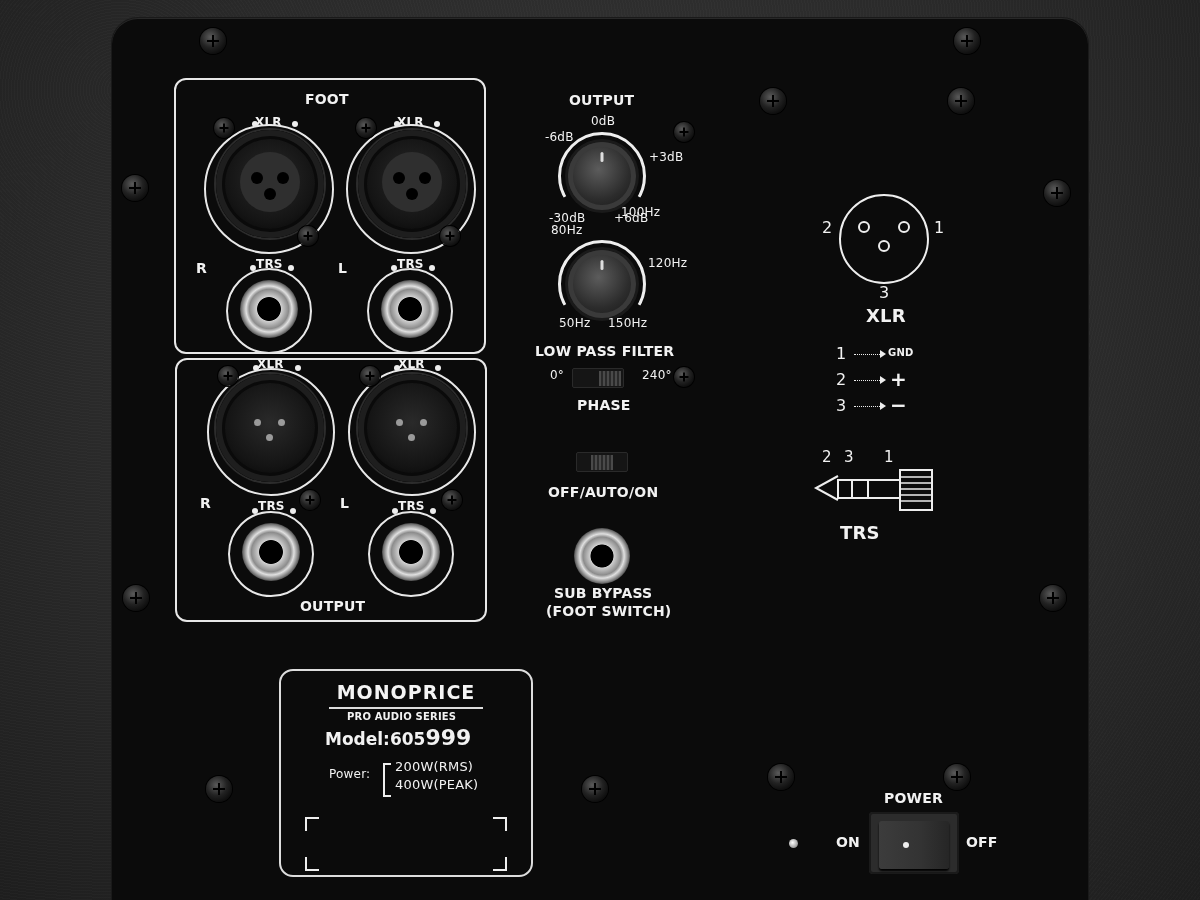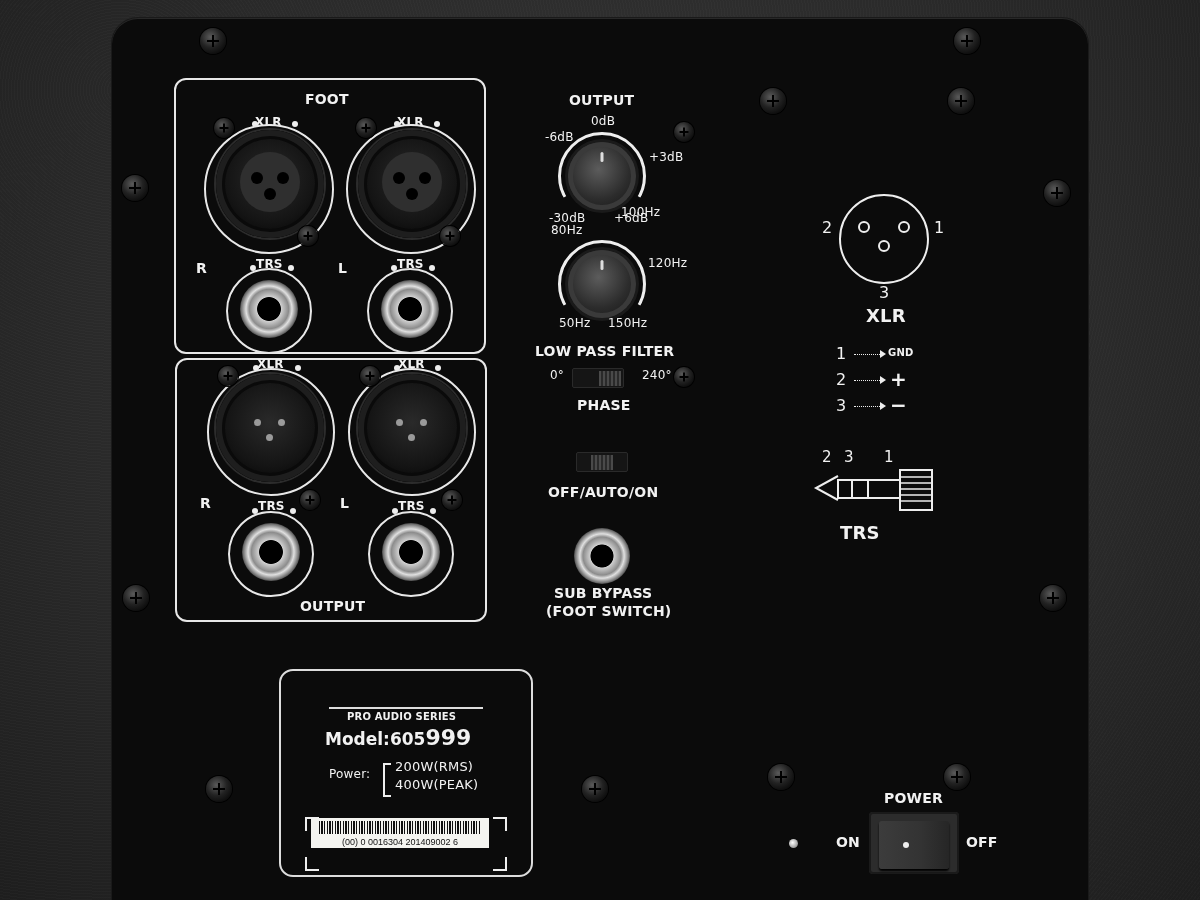--- a/index.html
+++ b/index.html
@@ -328,37 +328,34 @@
       <line x1="88" y1="11" x2="120" y2="11" stroke="#eee" stroke-width="1.5"></line>
       <line x1="88" y1="17" x2="120" y2="17" stroke="#eee" stroke-width="1.5"></line>
       <line x1="88" y1="23" x2="120" y2="23" stroke="#eee" stroke-width="1.5"></line>
       <line x1="88" y1="29" x2="120" y2="29" stroke="#eee" stroke-width="1.5"></line>
       <line x1="88" y1="35" x2="120" y2="35" stroke="#eee" stroke-width="1.5"></line>
     </svg>
     <span class="lbl lg" style="left:28px;top:74px;">TRS</span>
   </div>
 
   <div class="label-plate">
+    <div class="brand">MONOPRICE</div>
     <div class="brand-rule"></div>
     <div class="lbl" style="left:66px;top:40px;font-size:10px;">PRO AUDIO SERIES</div>
     <div style="position:absolute;left:44px;top:54px;white-space:nowrap;">
       <span style="font-weight:bold;font-size:17px;">Model:605</span><span style="font-weight:bold;font-size:22px;">999</span>
     </div>
     <div class="lbl thin" style="left:48px;top:96px;font-size:12px;">Power:</div>
     <div class="bracket" style="left:102px;top:92px;width:8px;height:34px;"></div>
     <div class="lbl thin" style="left:114px;top:88px;font-size:13px;">200W(RMS)</div>
     <div class="lbl thin" style="left:114px;top:106px;font-size:13px;">400W(PEAK)</div>
     <div class="corner c-tl"></div>
     <div class="corner c-tr"></div>
     <div class="corner c-bl"></div>
     <div class="corner c-br"></div>
-    <div class="barcode-strip" style="left:30px;top:147px;">
-      <div class="barcode-bars"></div>
-      <div class="barcode-text">(00) 0 0016304 201409002 6</div>
-    </div>
   </div>
 
   <div class="lbl md" style="left:772px;top:772px;">POWER</div>
   <div class="led" style="left:677px;top:821px;"></div>
   <div class="lbl md" style="left:724px;top:816px;">ON</div>
   <div class="rocker-frame" style="left:757px;top:794px;">
     <div class="rocker">
       <div class="rocker-dot"></div>
     </div>
   </div>

